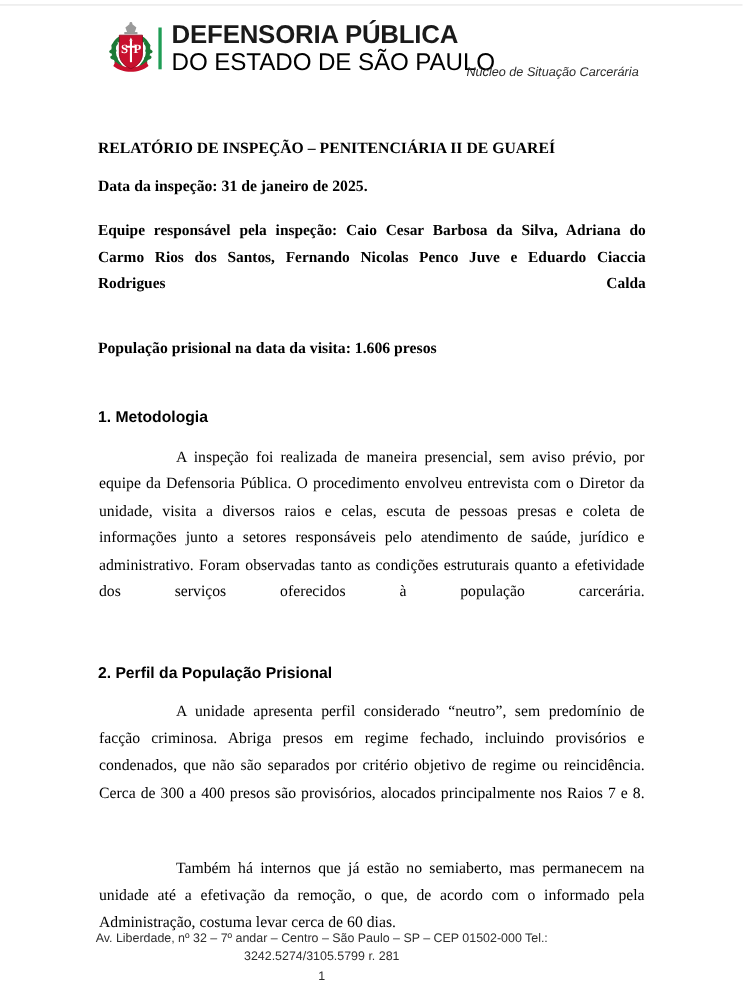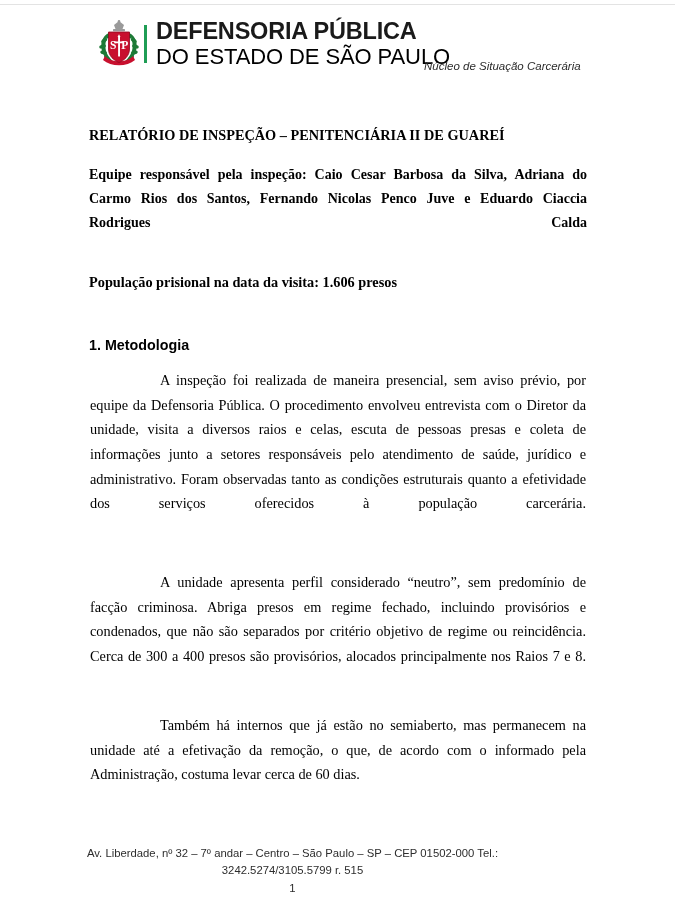--- a/index.html
+++ b/index.html
@@ -247,42 +247,44 @@
     </div>
 
     <div class="nucleo">Núcleo de Situação Carcerária</div>
 
   </div>
 
   <div class="content">
 
     <div class="title">RELATÓRIO DE INSPEÇÃO – PENITENCIÁRIA II DE GUAREÍ</div>
 
+    <div class="meta-line">Data da inspeção: 31 de janeiro de 2025.</div>
 
     <div class="meta-block">Equipe responsável pela inspeção: Caio Cesar Barbosa da Silva, Adriana do Carmo Rios dos Santos, Fernando Nicolas Penco Juve e Eduardo Ciaccia Rodrigues Calda</div>
 
     <div class="meta-line">População prisional na data da visita: 1.606 presos</div>
 
 
     <div class="spacer-lg"></div>
 
     <div class="section-head">1. Metodologia</div>
 
     <p class="para">A inspeção foi realizada de maneira presencial, sem aviso prévio, por equipe da Defensoria Pública. O procedimento envolveu entrevista com o Diretor da unidade, visita a diversos raios e celas, escuta de pessoas presas e coleta de informações junto a setores responsáveis pelo atendimento de saúde, jurídico e administrativo. Foram observadas tanto as condições estruturais quanto a efetividade dos serviços oferecidos à população carcerária.</p>
 
     <div class="spacer-lg"></div>
 
+    <div class="section-head">2. Perfil da População Prisional</div>
 
     <p class="para">A unidade apresenta perfil considerado “neutro”, sem predomínio de facção criminosa. Abriga presos em regime fechado, incluindo provisórios e condenados, que não são separados por critério objetivo de regime ou reincidência. Cerca de 300 a 400 presos são provisórios, alocados principalmente nos Raios 7 e 8.</p>
 
     <div class="spacer-md"></div>
 
     <p class="para last-line-flush">Também há internos que já estão no semiaberto, mas permanecem na unidade até a efetivação da remoção, o que, de acordo com o informado pela Administração, costuma levar cerca de 60 dias.</p>
 
   </div>
 
   <div class="footer">
     <span class="footer-line">Av. Liberdade, nº 32 – 7º andar – Centro – São Paulo – SP – CEP 01502-000 Tel.:</span>
-    <span class="footer-line">3242.5274/3105.5799 r. 515</span>
+    <span class="footer-line">3242.5274/3105.5799 r. 281</span>
     <span class="page-num">1</span>
   </div>
 
 </div>
 
 </body></html>

